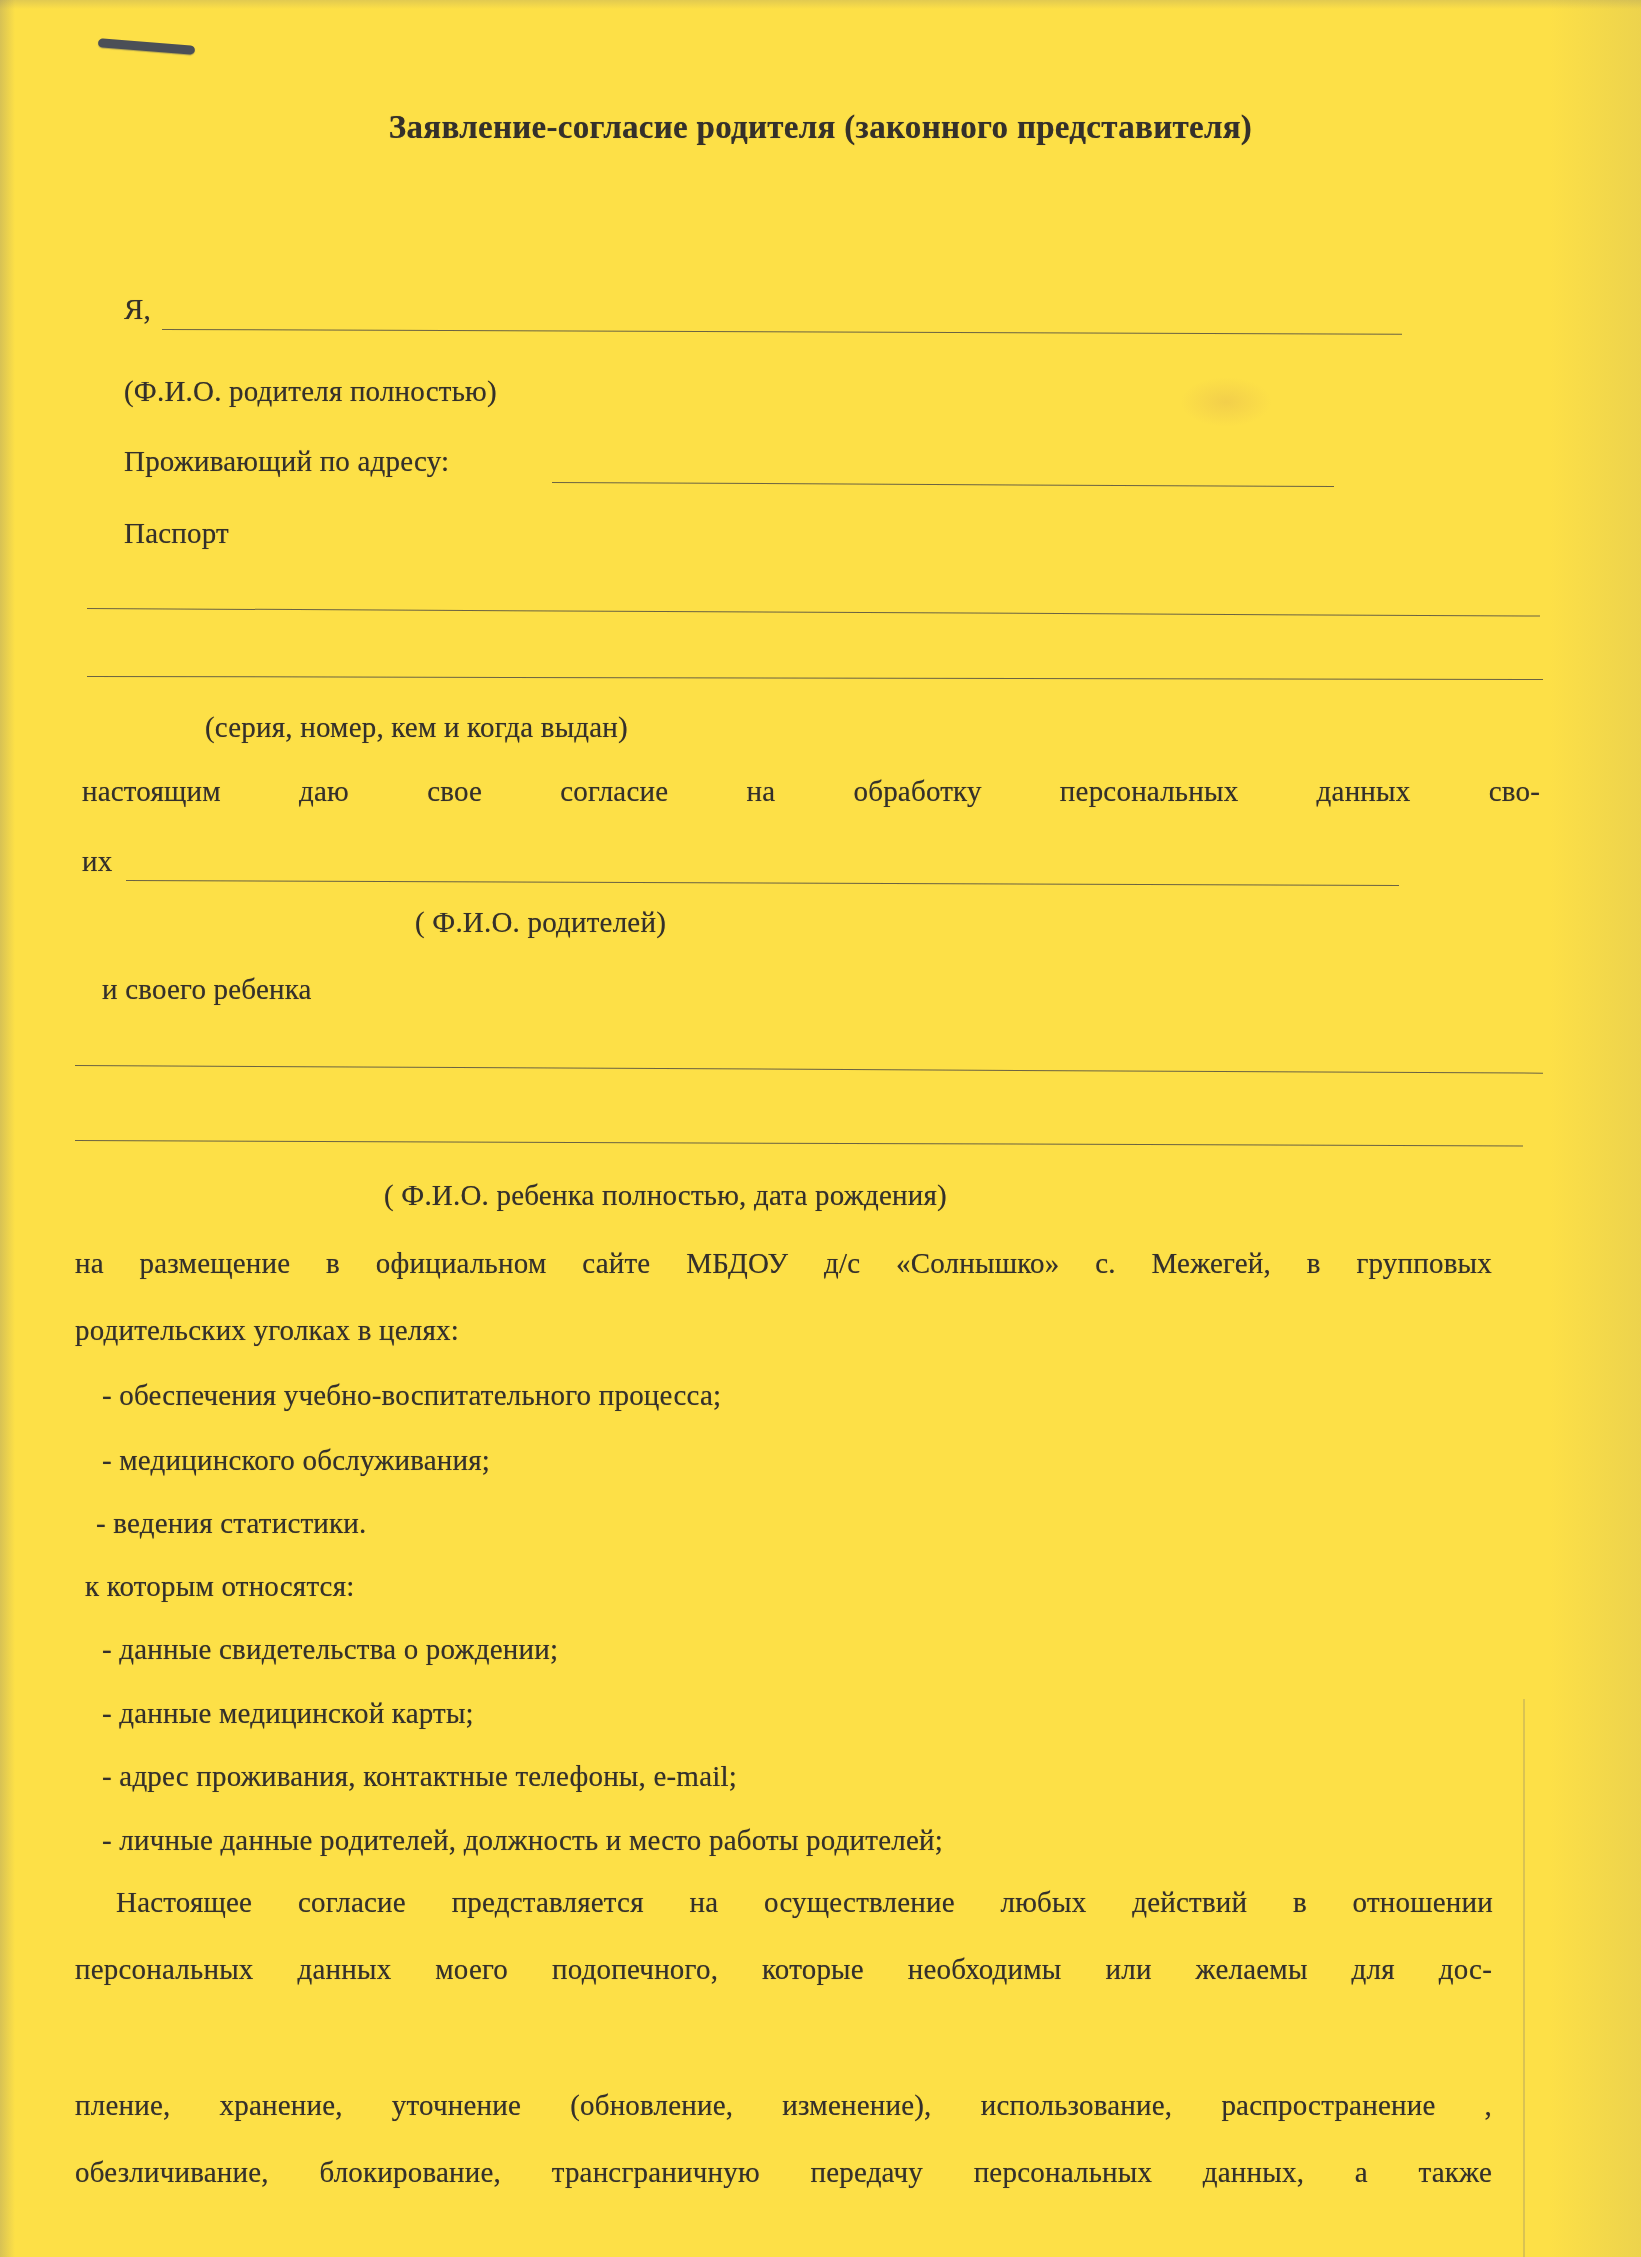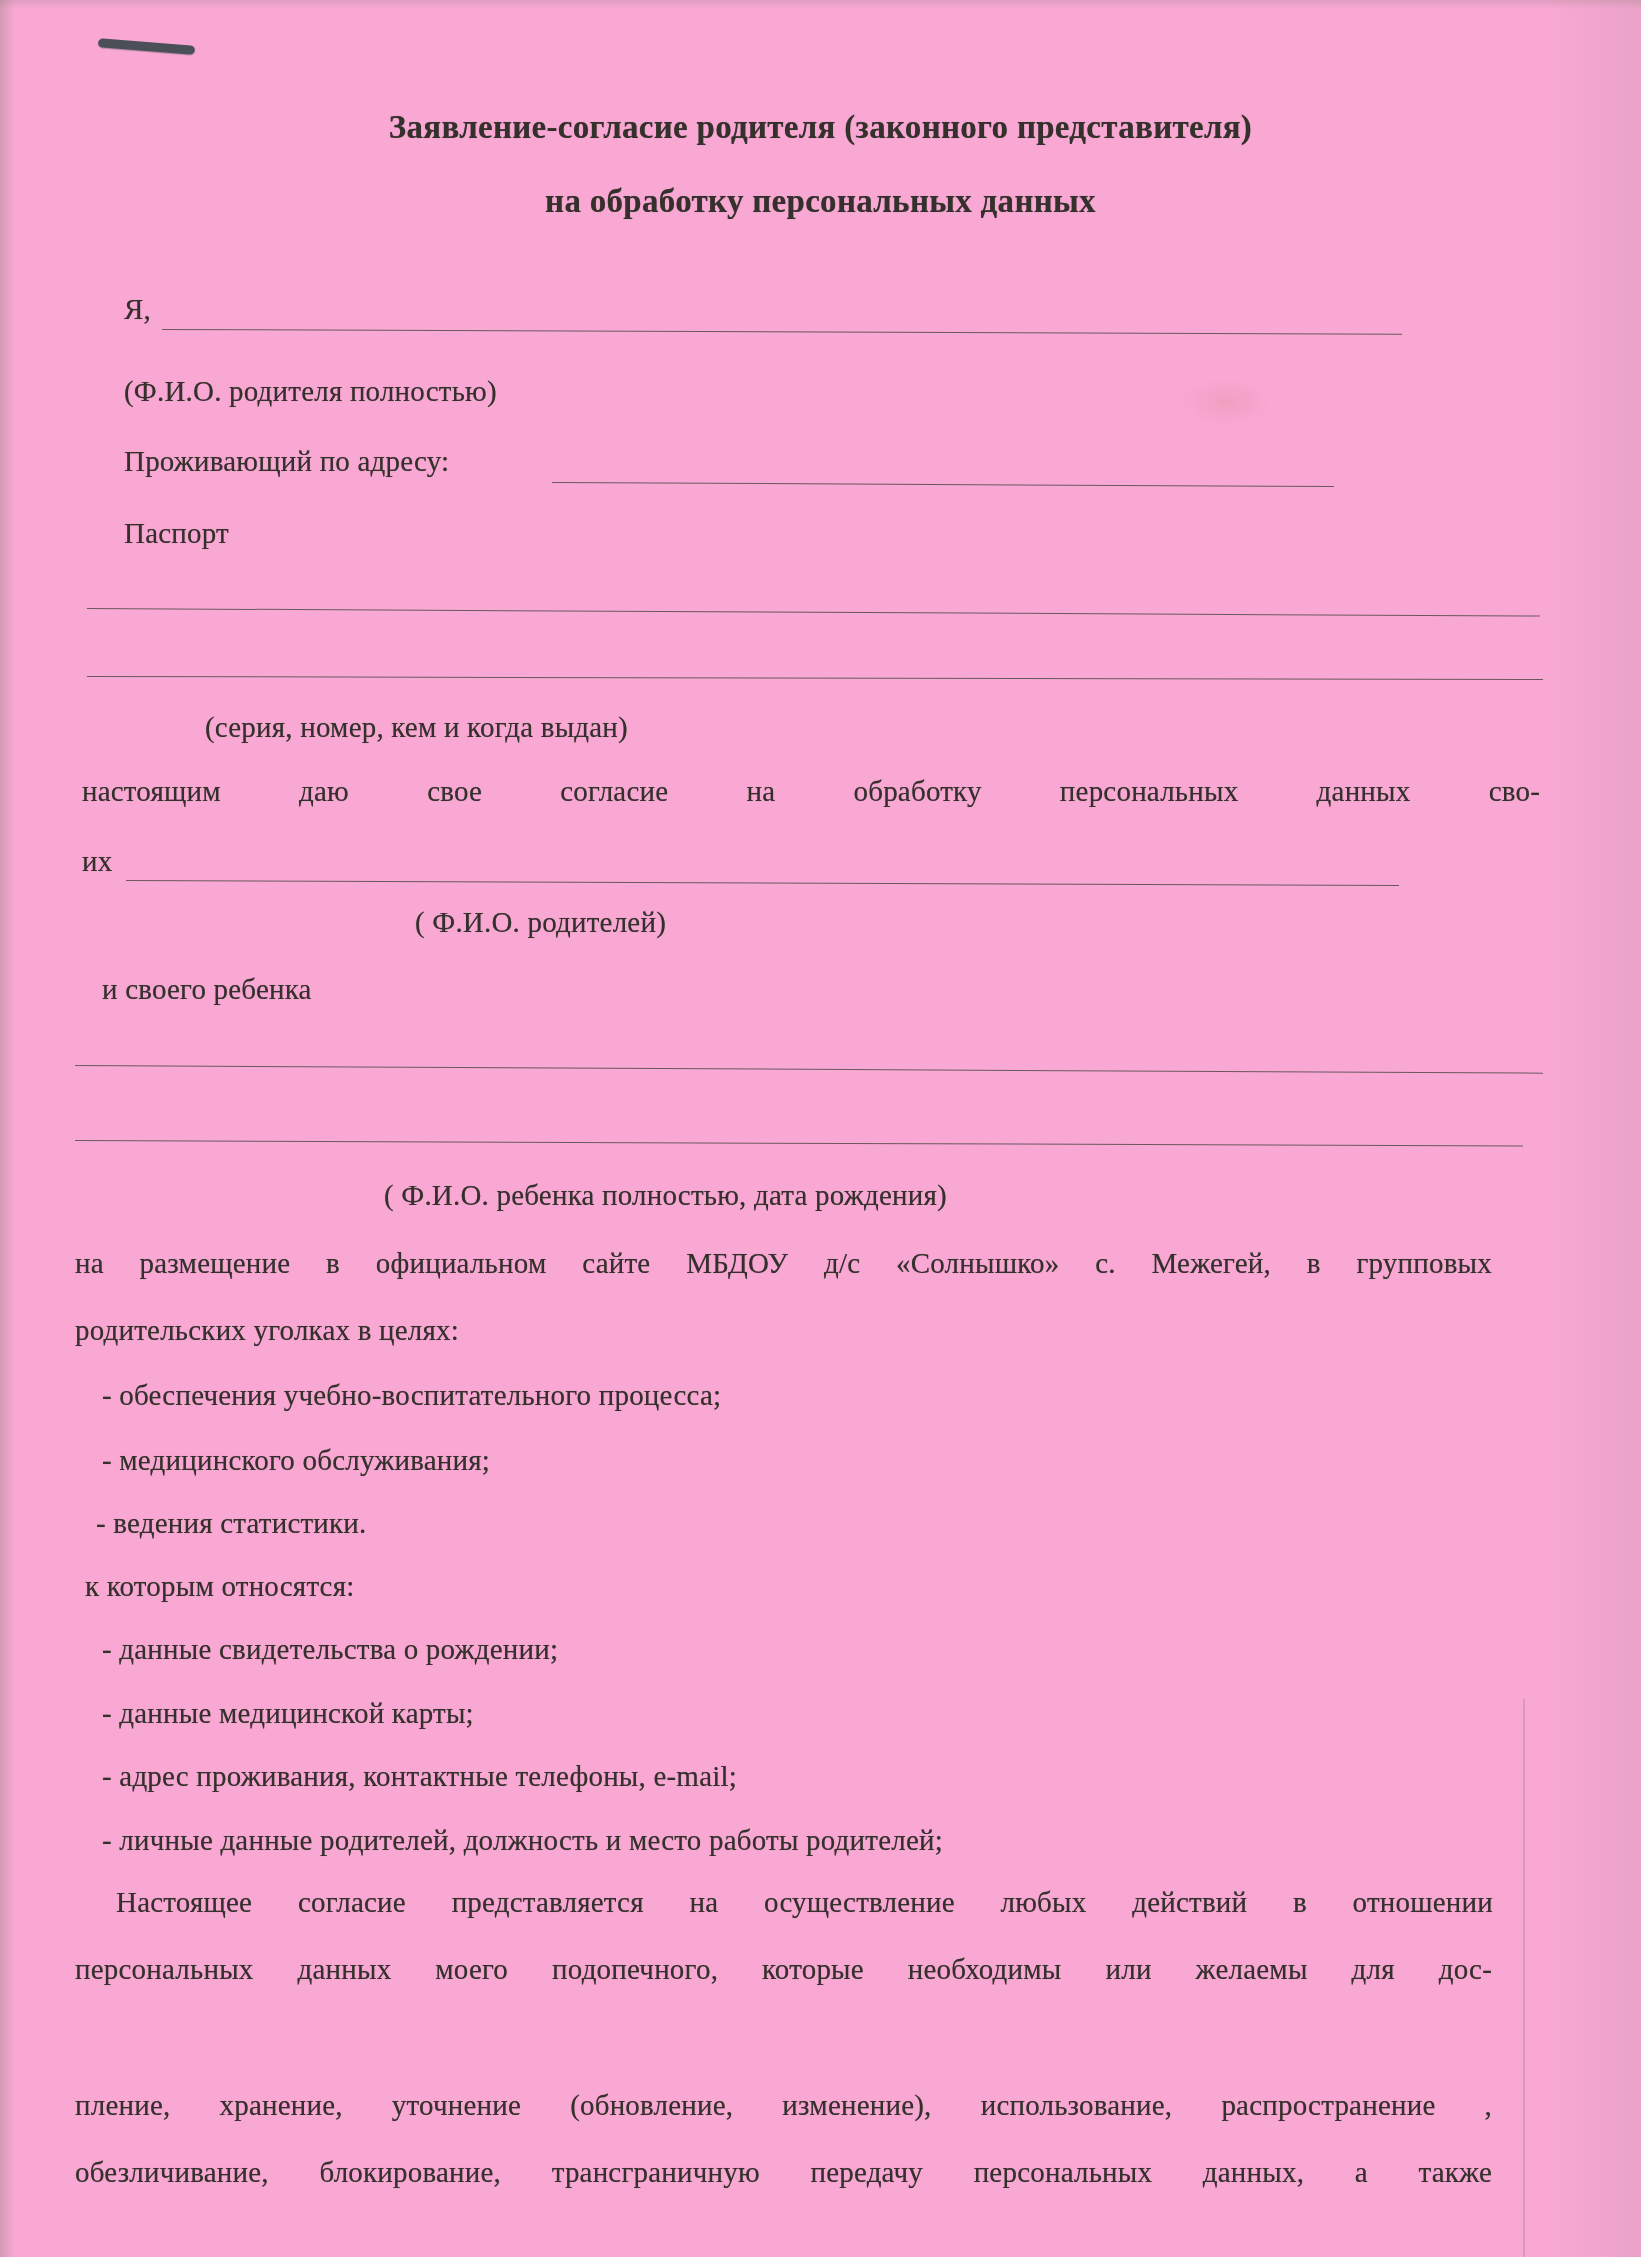--- a/index.html
+++ b/index.html
@@ -2,21 +2,21 @@
 <html><head>
 <meta charset="utf-8">
 <style>
   html, body { margin: 0; padding: 0; }
   body { background: #e9e7e3; }
 
   .paper {
     position: relative;
     width: 1641px;
     height: 2257px;
-    background: #f9a8d4;
+    background: #fde047;
     overflow: hidden;
     font-family: "Liberation Serif", "DejaVu Serif", serif;
     color: #34302b;
   }
 
   
   .t {
     position: absolute;
     font-size: 29px;
     line-height: 39px;
@@ -96,21 +96,20 @@
 
   <div class="edge-left"></div>
   <div class="edge-top"></div>
   <div class="edge-right"></div>
   <div class="fold-line"></div>
 
   <div class="pen-mark"></div>
   <div class="smudge"></div>
 
   <div class="t title" style="top:108px;">Заявление-согласие родителя (законного представителя)</div>
-  <div class="t title" style="top:182px;">на обработку персональных данных</div>
 
   <div class="t" style="left:124px; top:290px;">Я,</div>
   <div class="line sl1" style="left:162px; top:329px; width:1240px;"></div>
 
   <div class="t" style="left:124px; top:372px;">(Ф.И.О. родителя полностью)</div>
 
   <div class="t" style="left:124px; top:442px;">Проживающий по адресу:</div>
   <div class="line sl2" style="left:552px; top:482px; width:782px;"></div>
 
   <div class="t" style="left:124px; top:514px;">Паспорт</div>

